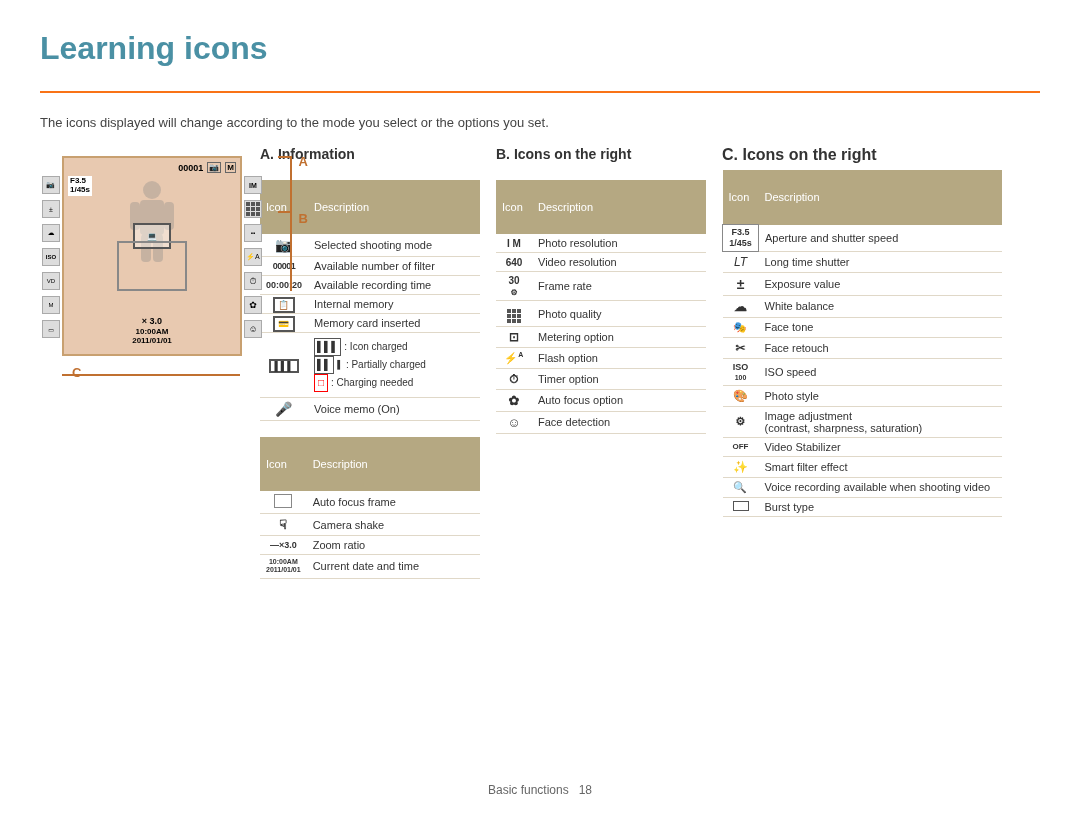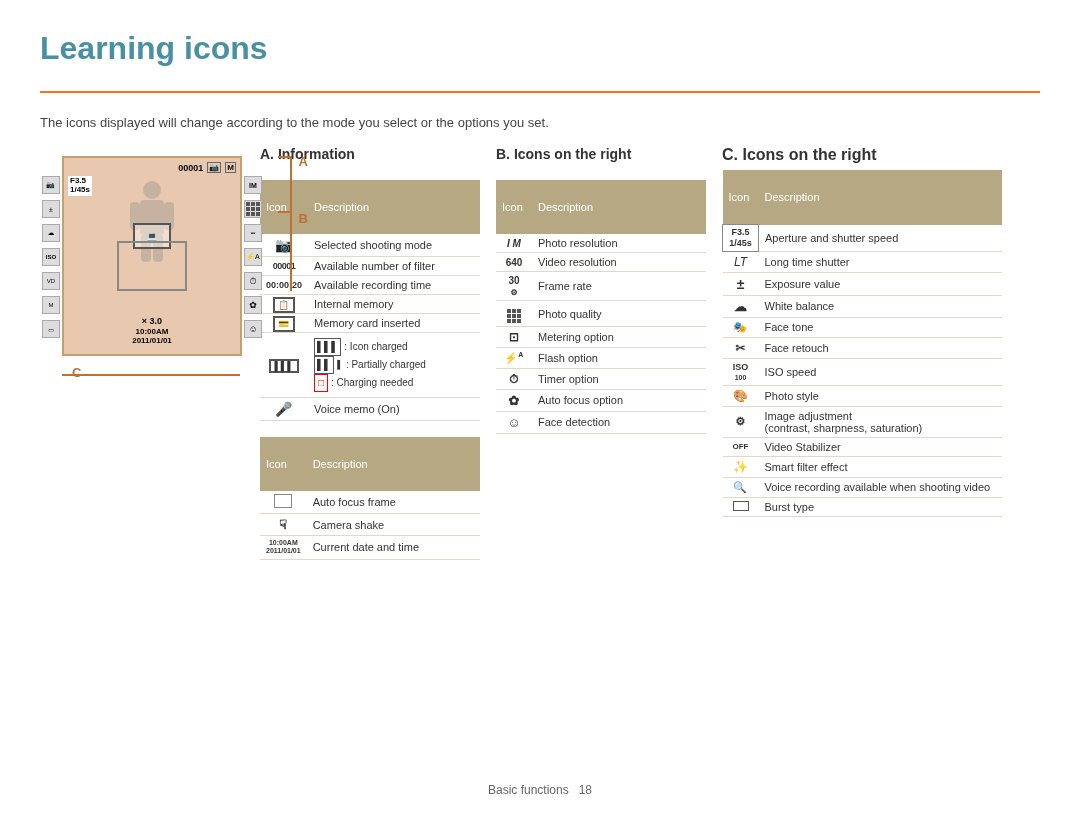--- a/index.html
+++ b/index.html
@@ -415,40 +415,44 @@
           <tbody>
             <tr>
               <td class="icon-cell"><span style="border:1px solid #888;display:inline-block;width:18px;height:14px;"></span></td>
               <td>Auto focus frame</td>
             </tr>
             <tr>
               <td class="icon-cell" style="font-size:13px;">☟</td>
               <td>Camera shake</td>
             </tr>
             <tr>
+              <td class="icon-cell" style="font-size:9px;font-weight:bold;">—×3.0</td>
+              <td>Zoom ratio</td>
+            </tr>
+            <tr>
               <td class="icon-cell" style="font-size:7px;font-weight:bold;line-height:1.2;">10:00AM<br>2011/01/01</td>
               <td>Current date and time</td>
             </tr>
           </tbody>
         </table>
       </div>
     </div>
 
     <div class="section-col" style="min-width:180px; max-width:210px;">
       <div class="section-title first">B. Icons on the right</div>
       <table class="icon-table">
         <thead>
           <tr>
             <th>Icon</th>
             <th>Description</th>
           </tr>
         </thead>
         <tbody>
           <tr>
-            <td class="icon-cell" style="font-size:10px;font-weight:bold;font-style:italic;">I M</td>
+            <td class="icon-cell" style="font-size:10px;font-weight:bold;">I M</td>
             <td>Photo resolution</td>
           </tr>
           <tr>
             <td class="icon-cell" style="font-size:10px;font-weight:bold;">640</td>
             <td>Video resolution</td>
           </tr>
           <tr>
             <td class="icon-cell" style="font-size:10px;font-weight:bold;">30<br><span style="font-size:8px;">⚙</span></td>
             <td>Frame rate</td>
           </tr>

